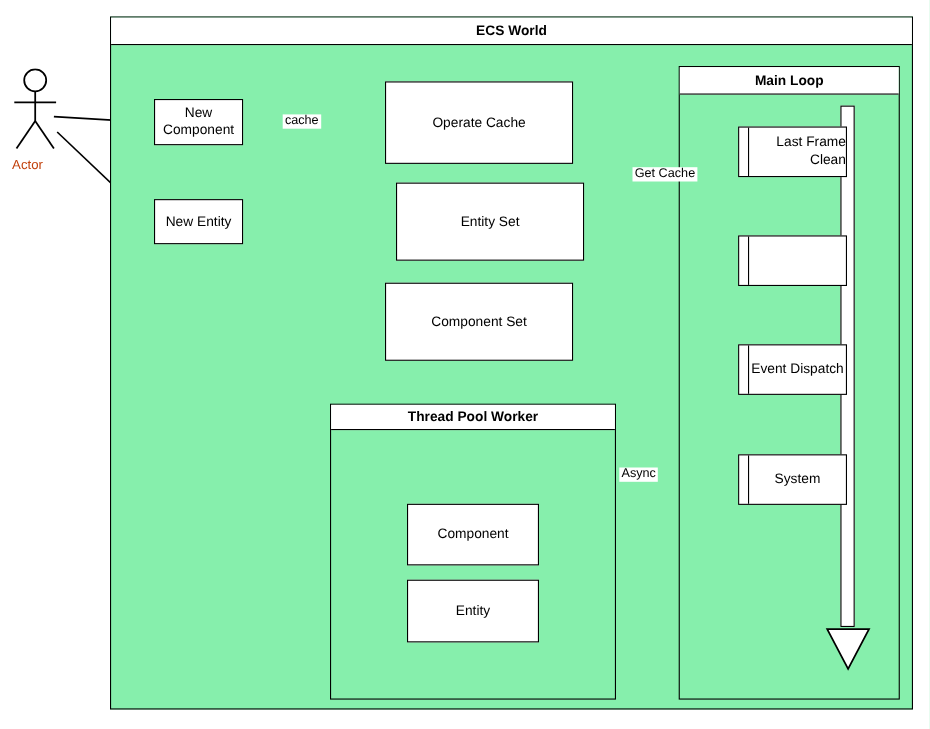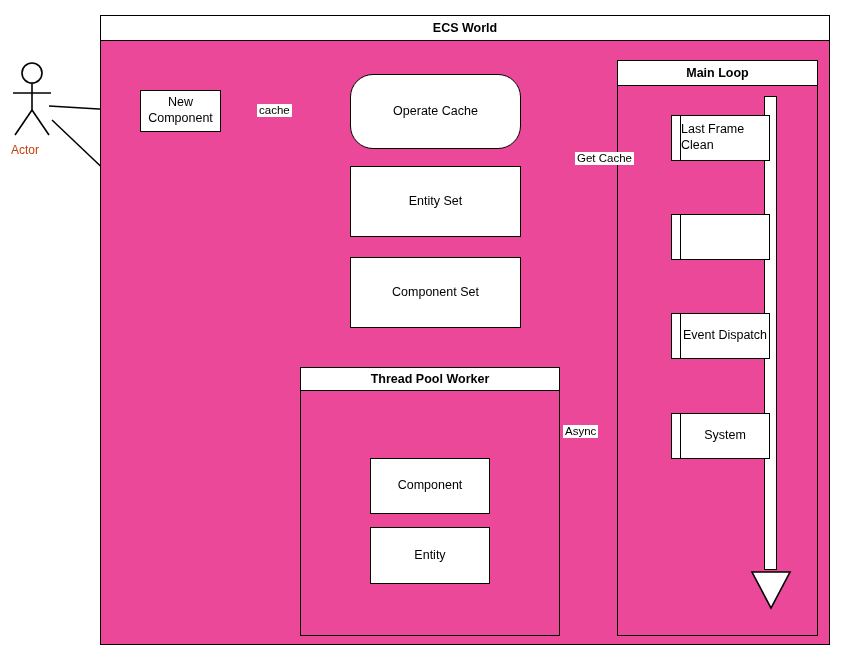--- a/index.html
+++ b/index.html
@@ -32,21 +32,21 @@
     text-align: center;
     font-size: 12.5px;
     color: #000000;
     line-height: 1.25;
     z-index: 3;
   }
   .container {
     position: absolute;
     box-sizing: border-box;
     border: 1.6px solid #000000;
-    background: #ec4899;
+    background: #86efac;
     z-index: 1;
   }
   .container-title {
     position: absolute;
     left: 0;
     top: 0;
     width: 100%;
     box-sizing: border-box;
     border-bottom: 1.6px solid #000000;
     display: flex;
@@ -90,21 +90,21 @@
     box-sizing: border-box;
     border-right: 1.6px solid #000000;
   }
   .step-text {
     position: absolute;
     left: 9px; top: 0;
     right: 0; height: 100%;
     display: flex;
     align-items: center;
     justify-content: center;
-    text-align: left;
+    text-align: right;
     font-size: 12.5px;
     color: #000000;
     line-height: 1.25;
   }
   #lifeline-bar {
     position: absolute;
     box-sizing: border-box;
     border: 1.6px solid #000000;
     background: #ffffff;
     z-index: 2;
@@ -191,26 +191,29 @@
     <line x1="7" y1="31" x2="45" y2="31" stroke="#000000" stroke-width="1.6"></line>
     <line x1="26" y1="48" x2="9" y2="73" stroke="#000000" stroke-width="1.6"></line>
     <line x1="26" y1="48" x2="43" y2="73" stroke="#000000" stroke-width="1.6"></line>
   </svg>
   <div class="actor-label" style="left:11px; top:143px;">Actor</div>
 
   <div class="box" style="left:140px; top:90px; width:81px; height:42px;">
     <span>New Component</span>
   </div>
 
-
-  <div class="box" style="left:350px; top:74px; width:171px; height:75px;border-radius:23px;">
+  <div class="box" style="left:140px; top:181px; width:81px; height:41px;">
+    <span>New Entity</span>
+  </div>
+
+  <div class="box" style="left:350px; top:74px; width:171px; height:75px;">
     <span>Operate Cache</span>
   </div>
 
-  <div class="box" style="left:350px; top:166px; width:171px; height:71px;">
+  <div class="box" style="left:360px; top:166px; width:171px; height:71px;">
     <span>Entity Set</span>
   </div>
 
   <div class="box" style="left:350px; top:257px; width:171px; height:71px;">
     <span>Component Set</span>
   </div>
 
   <div class="box" style="left:370px; top:458px; width:120px; height:56px; z-index:5;">
     <span>Component</span>
   </div>

